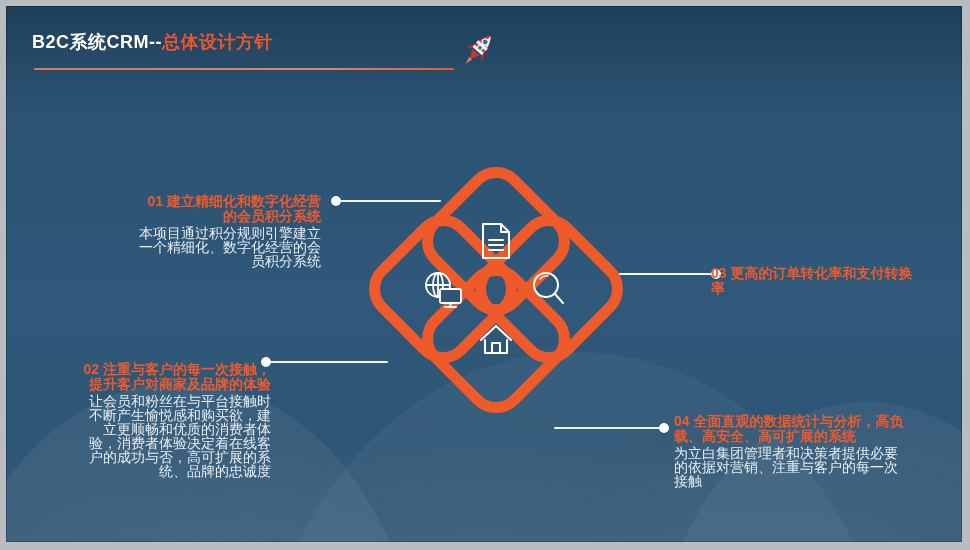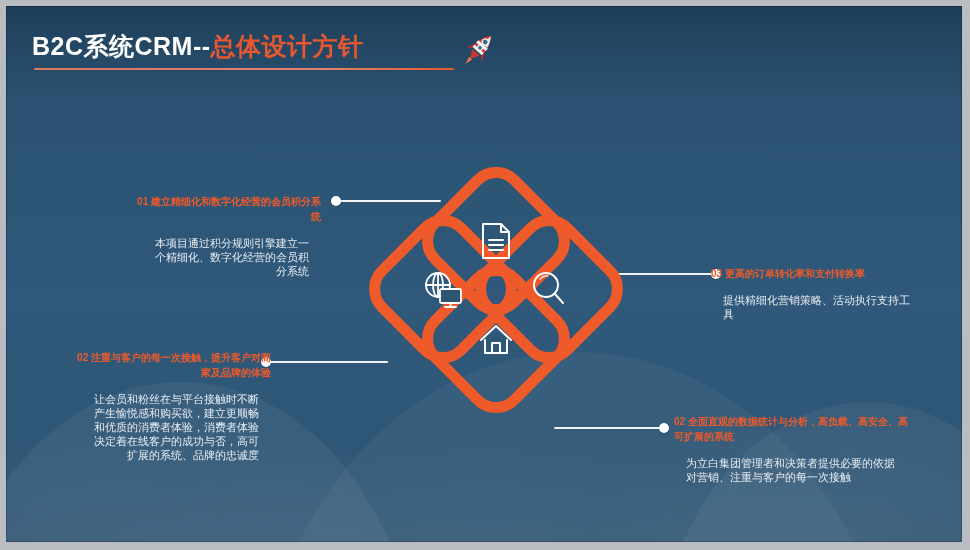--- a/index.html
+++ b/index.html
@@ -29,21 +29,21 @@
   
   .hill{position:absolute;border-radius:50% 50% 0 0 / 100% 100% 0 0;background:rgba(255,255,255,.055);pointer-events:none;}
   .hill.h1{left:-60px;bottom:-140px;width:470px;height:300px;}
   .hill.h2{left:250px;bottom:-190px;width:640px;height:380px;background:rgba(255,255,255,.045);}
   .hill.h3{right:-120px;bottom:-150px;width:430px;height:290px;background:rgba(255,255,255,.05);}
 
   
   .header{position:absolute;left:0;top:0;width:100%;height:84px;}
   .title{
     position:absolute;left:26px;top:24px;
-    font-size:25px;font-weight:bold;letter-spacing:.5px;
+    font-size:18px;font-weight:bold;letter-spacing:.5px;
     white-space:nowrap;
   }
   .title .part-a{color:#ffffff;}
   .title .part-b{color:#e8572f;}
   .title-rule{
     position:absolute;left:28px;top:62px;width:420px;height:2px;
     background:linear-gradient(90deg,#d9795e 0%,#e0846a 70%,#e8572f 100%);
     border-radius:1px;
   }
   .rocket{position:absolute;left:452px;top:22px;width:40px;height:44px;}
@@ -52,31 +52,31 @@
   #cluster{position:absolute;left:355px;top:165px;width:270px;height:260px;}
   #cluster svg{display:block;overflow:visible;}
 
   
   .conn{position:absolute;height:1.5px;background:#f0f3f5;border-radius:1px;}
   .dot{position:absolute;width:10px;height:10px;border-radius:50%;background:#ffffff;box-shadow:0 0 2px rgba(0,0,0,.25);}
 
   
   .block{position:absolute;}
   .block h3{
-    margin:0 0 2px 0;font-size:10px;line-height:15px;font-weight:bold;
+    margin:0 0 2px 0;font-size:14px;line-height:15px;font-weight:bold;
     color:#ef5a2a;
   }
   .block p{
-    margin:12px;font-size:11px;line-height:14px;color:#e8edf1;font-weight:normal;
+    margin:0;font-size:14px;line-height:14px;color:#e8edf1;font-weight:normal;
   }
   .align-right{text-align:right;}
   .align-left{text-align:left;}
 
   #b1{left:130px;top:188px;width:185px;}
-  #b2{left:70px;top:344px;width:195px;}
+  #b2{left:70px;top:356px;width:195px;}
   #b3{left:705px;top:260px;width:215px;}
   #b4{left:668px;top:408px;width:235px;}
 </style>
 </head>
 <body>
 
 <div id="slide">
   <div id="canvas">
 
     <div class="hill h1"></div>
@@ -179,22 +179,21 @@
       <p>本项目通过积分规则引擎建立一个精细化、数字化经营的会员积分系统</p>
     </div>
 
     <div class="block align-right" id="b2">
       <h3>02 注重与客户的每一次接触，提升客户对商家及品牌的体验</h3>
       <p>让会员和粉丝在与平台接触时不断产生愉悦感和购买欲，建立更顺畅和优质的消费者体验，消费者体验决定着在线客户的成功与否，高可扩展的系统、品牌的忠诚度</p>
     </div>
 
     <div class="block align-left" id="b3">
       <h3>03 更高的订单转化率和支付转换率</h3>
-      <p>提供精细化营销策略、活动执行支持工具</p>
     </div>
 
     <div class="block align-left" id="b4">
-      <h3>02 全面直观的数据统计与分析，高负载、高安全、高可扩展的系统</h3>
+      <h3>04 全面直观的数据统计与分析，高负载、高安全、高可扩展的系统</h3>
       <p>为立白集团管理者和决策者提供必要的依据对营销、注重与客户的每一次接触</p>
     </div>
 
   </div>
 </div>
 
 </body></html>

